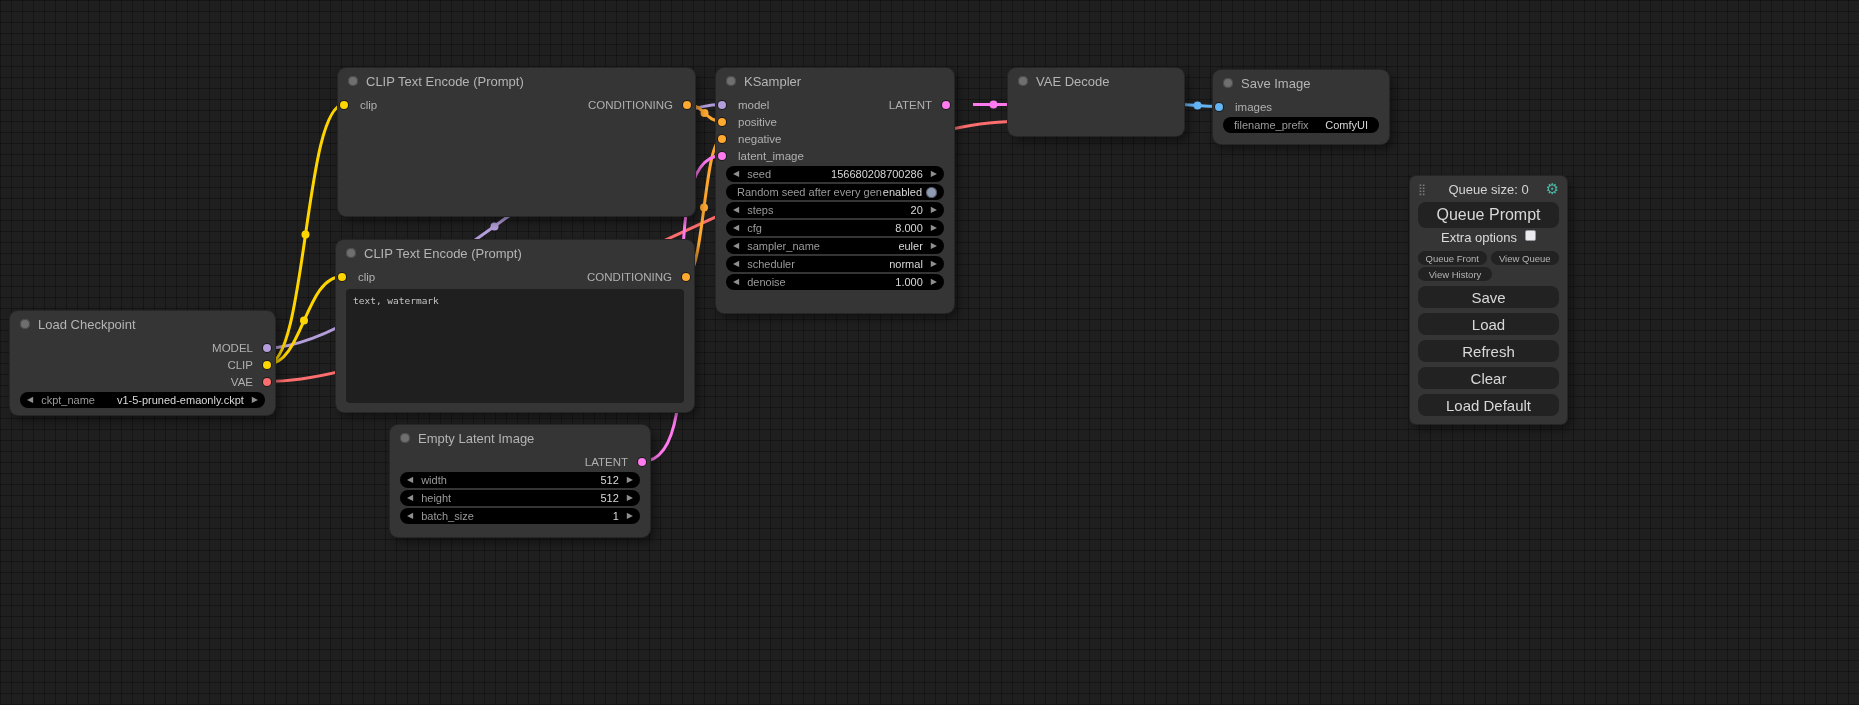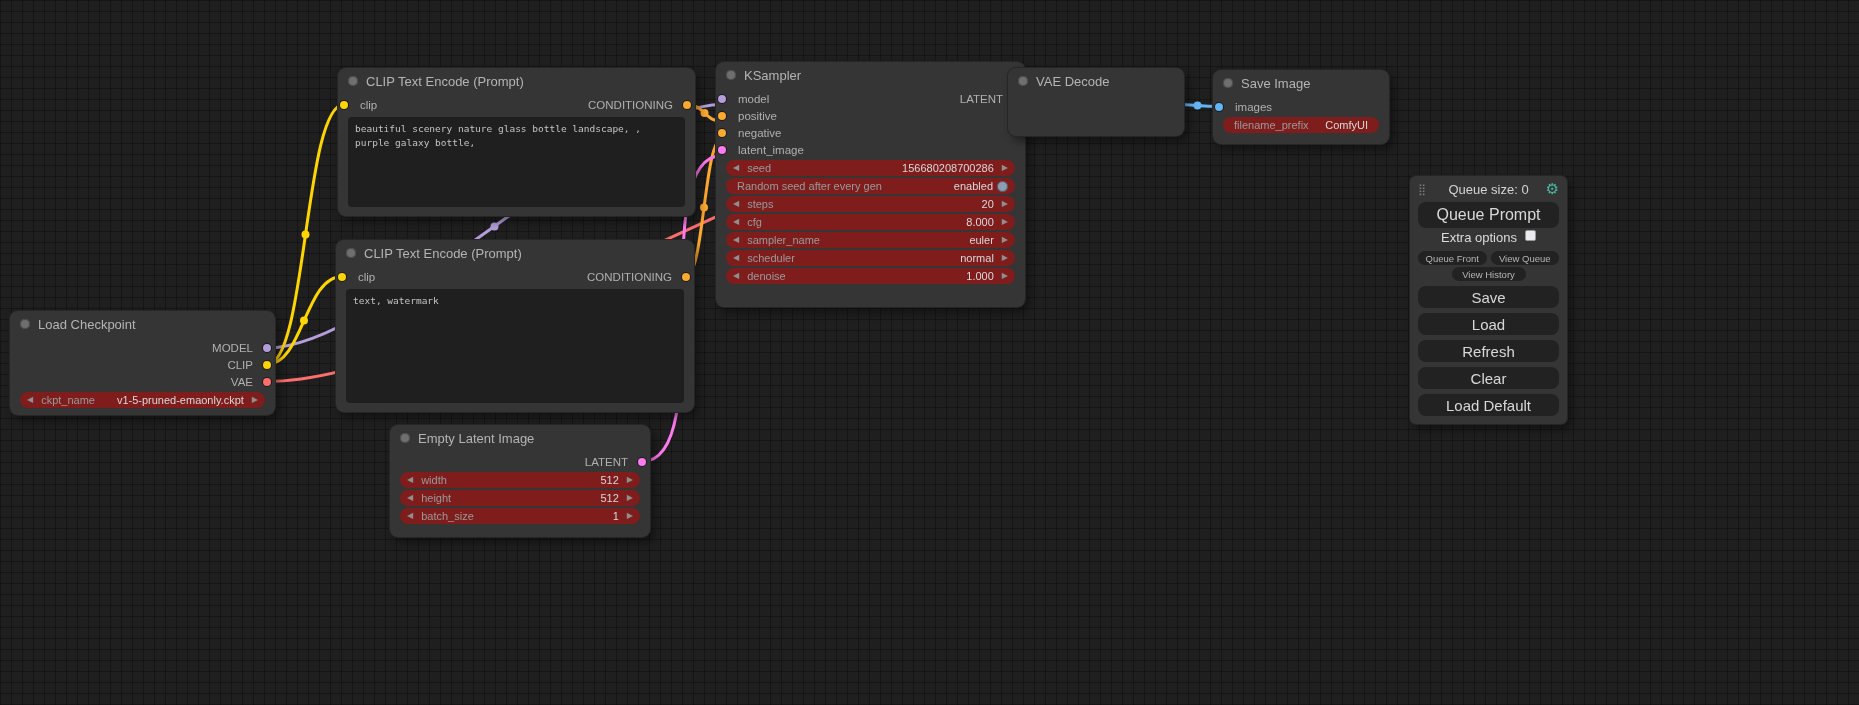--- a/index.html
+++ b/index.html
@@ -31,21 +31,21 @@
   .node-body { padding-top:2px; }
 
   .slot-row { position:relative; height:17px; display:flex; align-items:center; padding:0 22px; font-size:11.5px; color:#b0b0b0; }
   .slot-row .in-label  { margin-right:auto; }
   .slot-row .out-label { margin-left:auto; }
   .slot-dot { position:absolute; top:50%; margin-top:-4px; width:8px; height:8px; border-radius:50%; box-shadow:0 0 0 1px rgba(0,0,0,0.5); }
   .slot-dot.in  { left:2px; }
   .slot-dot.out { right:4px; }
 
   .widget {
-    height:16px; margin:2px 10px; background:#7f1d1d; border-radius:8px;
+    height:16px; margin:2px 10px; background:#000000; border-radius:8px;
     display:flex; align-items:center; padding:0 7px; font-size:11px; white-space:nowrap;
   }
   .warrow { color:#8f8f8f; font-size:8px; line-height:1; flex:0 0 auto; }
   .wname  { color:#9a9a9a; margin-left:8px; overflow:hidden; }
   .wval   { color:#d8d8d8; margin-left:auto; margin-right:8px; }
   .widget.no-arrows .wname { margin-left:4px; }
   .widget.no-arrows .wval  { margin-right:4px; }
   .toggle-knob { width:11px; height:11px; border-radius:50%; flex:0 0 auto; box-shadow:inset 0 0 0 1px rgba(0,0,0,0.4); }
 
   .prompt {
@@ -67,21 +67,21 @@
   .queue-size { flex:1; text-align:center; font-size:13px; color:#d4d4d4; }
   .gear { font-size:15px; width:16px; text-align:right; cursor:pointer; }
   .btn {
     display:block; width:100%; background:#222; color:#d8d8d8;
     border:none; border-radius:8px; font-family:inherit; cursor:pointer;
   }
   .btn.big { height:22px; font-size:15px; margin-top:5px; }
   .btn.queue { height:26px; font-size:16px; margin-top:3px; }
   .extra-row { display:flex; justify-content:center; gap:8px; height:19px; font-size:13px; margin-top:2px; }
   .checkbox { width:11px; height:11px; background:#ececf0; border:1px solid #98989f; border-radius:2px; cursor:pointer; }
-  .small-row { display:flex; gap:4px; justify-content:center; margin-top:2px; }
+  .small-row { display:flex; gap:4px; justify-content:flex-start; margin-top:2px; }
   .btn.small { height:14px; font-size:9.5px; color:#b5b5b5; border-radius:7px; padding:0 6px; flex:1; width:auto; }
   .small-row.single .btn.small { flex:0 0 auto; width:74px; }
 </style>
 </head>
 <body>
 
 <div id="canvas">
 
   <svg id="links" width="1859" height="705" viewBox="0 0 1859 705">
 
@@ -145,21 +145,20 @@
       <span class="collapse-dot"></span>
       <span class="node-title">CLIP Text Encode (Prompt)</span>
     </div>
     <div class="node-body">
       <div class="slot-row">
         <span class="slot-dot in" style="background: rgb(255, 213, 0);"></span>
         <span class="in-label">clip</span>
         <span class="out-label">CONDITIONING</span>
         <span class="slot-dot out" style="background: rgb(255, 169, 49);"></span>
       </div>
-      <div class="prompt" style="height:90px;">beautiful scenery nature glass bottle landscape, , purple galaxy bottle,</div>
     </div>
   </div>
 
   <div class="node" style="left:336px;top:240px;width:358px;height:172px;">
     <div class="node-header">
       <span class="collapse-dot"></span>
       <span class="node-title">CLIP Text Encode (Prompt)</span>
     </div>
     <div class="node-body">
       <div class="slot-row">
@@ -196,21 +195,21 @@
       </div>
       <div class="widget">
         <span class="warrow">◀</span>
         <span class="wname">batch_size</span>
         <span class="wval">1</span>
         <span class="warrow">▶</span>
       </div>
     </div>
   </div>
 
-  <div class="node" style="left:716px;top:62px;width:309px;height:245px;">
+  <div class="node" style="left:716px;top:68px;width:238px;height:245px;">
     <div class="node-header">
       <span class="collapse-dot"></span>
       <span class="node-title">KSampler</span>
     </div>
     <div class="node-body">
       <div class="slot-row">
         <span class="slot-dot in" style="background: rgb(179, 157, 219);"></span>
         <span class="in-label">model</span>
         <span class="out-label">LATENT</span>
         <span class="slot-dot out" style="background: rgb(255, 121, 239);"></span>

